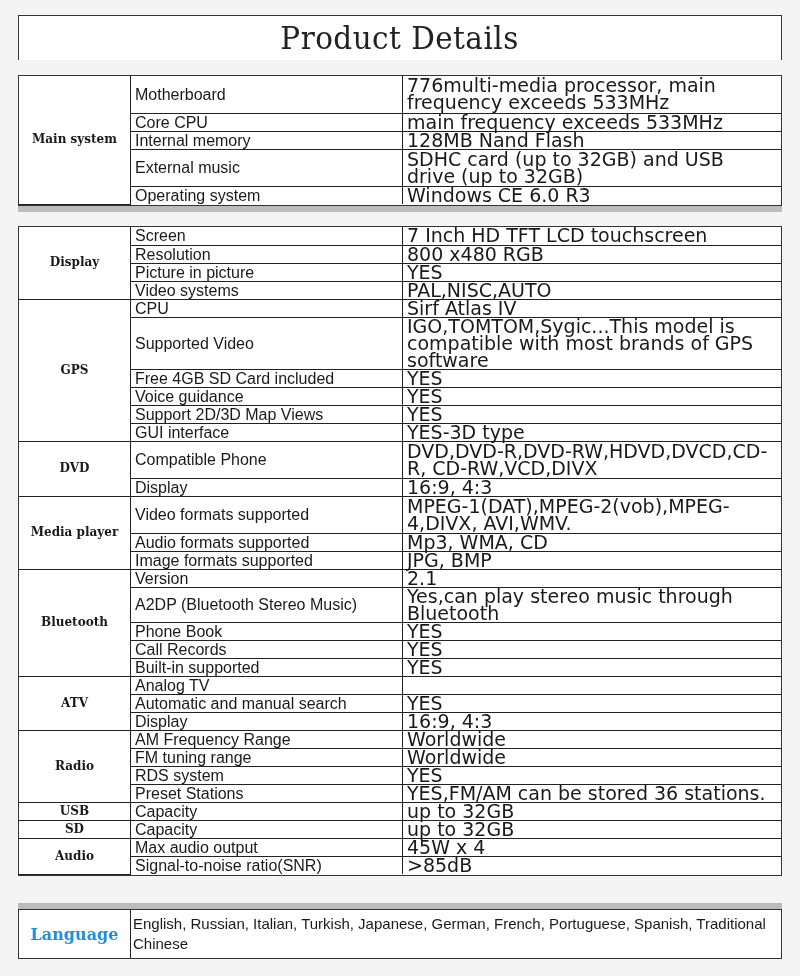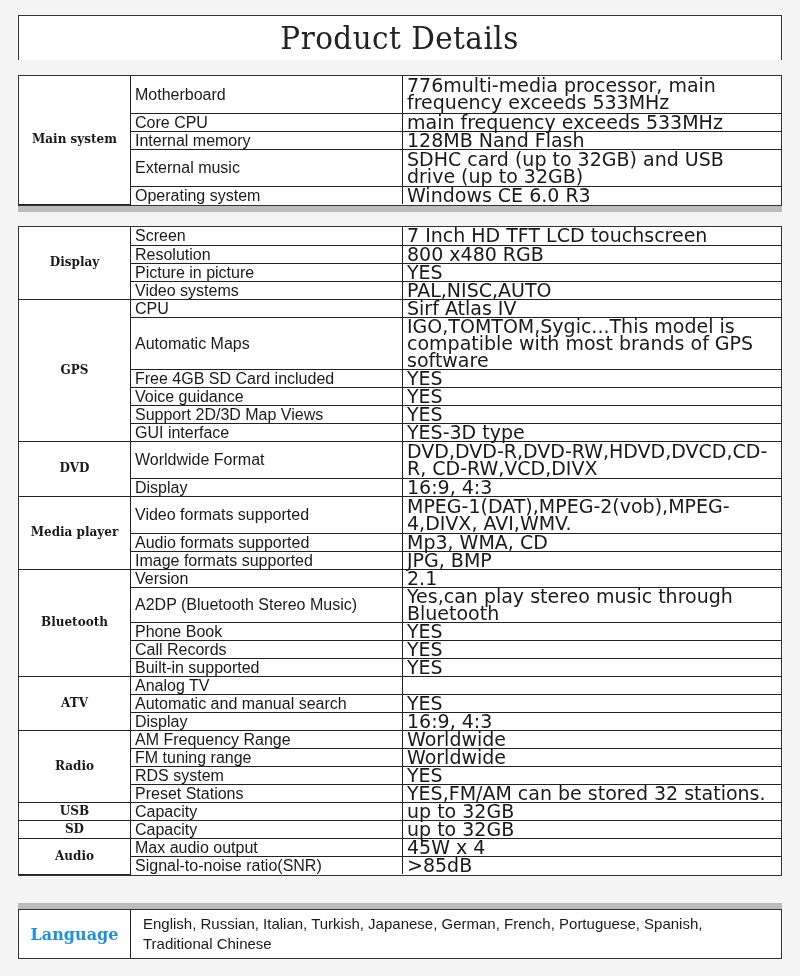--- a/index.html
+++ b/index.html
@@ -10,21 +10,21 @@
   table{border-collapse:collapse;width:100%;table-layout:fixed;}
   td{border:1px solid #222;padding:0 4px;font-size:14.5px;line-height:17px;vertical-align:middle;}
   td.cat{font-family:"DejaVu Serif",serif;font-weight:bold;text-align:center;font-size:12px;width:107px;padding:0 2px;}
   td.key{width:263px;font-family:"Liberation Sans",sans-serif;font-size:16px;margin-left:21px;}
   td.val{font-size:19px;}
   .t1{top:75px;}
   .sep{position:absolute;left:18px;width:764px;height:6px;background:#bcbcbc;}
   .t2{top:226px;}
   .t3{top:909px;}
   .t3 td.cat{color:#1e90e0;font-size:16px;height:48px;}
-  .t3 td.val{font-family:"Liberation Sans",sans-serif;font-size:15px;line-height:20px;padding:2px 12px;margin-top:28px;}
+  .t3 td.val{font-family:"Liberation Sans",sans-serif;font-size:15px;line-height:20px;padding:2px 2px;margin-top:28px;}
   .frame table tr:first-child td{border-top:none;}
   .frame table td:first-child{border-left:none;}
   .frame table td:last-child{border-right:none;}
   .frame table tr:last-child td{border-bottom:none;}
   .r1{height:18px;} .r2{height:37px;}
 </style>
 </head>
 <body>
 
 <div class="frame title-box">
@@ -79,42 +79,42 @@
         <tr class="r1">
           <td class="key">Video systems</td>
           <td class="val">PAL,NISC,AUTO</td>
         </tr>
         <tr class="r1">
           <td class="cat" rowspan="6">GPS</td>
           <td class="key">CPU</td>
           <td class="val">Sirf Atlas IV</td>
         </tr>
         <tr class="r2">
-          <td class="key">Automatic Maps</td>
+          <td class="key">Supported Video</td>
           <td class="val">IGO,TOMTOM,Sygic...This model is compatible with most brands of GPS software</td>
         </tr>
         <tr class="r1">
           <td class="key">Free 4GB SD Card included</td>
           <td class="val">YES</td>
         </tr>
         <tr class="r1">
           <td class="key">Voice guidance</td>
           <td class="val">YES</td>
         </tr>
         <tr class="r1">
           <td class="key">Support 2D/3D Map Views</td>
           <td class="val">YES</td>
         </tr>
         <tr class="r1">
           <td class="key">GUI interface</td>
           <td class="val">YES-3D type</td>
         </tr>
         <tr class="r2">
           <td class="cat" rowspan="2">DVD</td>
-          <td class="key">Worldwide Format</td>
+          <td class="key">Compatible Phone</td>
           <td class="val">DVD,DVD-R,DVD-RW,HDVD,DVCD,CD-R, CD-RW,VCD,DIVX</td>
         </tr>
         <tr class="r1">
           <td class="key">Display</td>
           <td class="val">16:9, 4:3</td>
         </tr>
         <tr class="r2">
           <td class="cat" rowspan="3">Media player</td>
           <td class="key">Video formats supported</td>
           <td class="val">MPEG-1(DAT),MPEG-2(vob),MPEG-4,DIVX, AVI,WMV.</td>
@@ -169,21 +169,21 @@
         <tr class="r1">
           <td class="key">FM tuning range</td>
           <td class="val">Worldwide</td>
         </tr>
         <tr class="r1">
           <td class="key">RDS system</td>
           <td class="val">YES</td>
         </tr>
         <tr class="r1">
           <td class="key">Preset Stations</td>
-          <td class="val">YES,FM/AM can be stored 32 stations.</td>
+          <td class="val">YES,FM/AM can be stored 36 stations.</td>
         </tr>
         <tr class="r1">
           <td class="cat" rowspan="1">USB</td>
           <td class="key">Capacity</td>
           <td class="val">up to 32GB</td>
         </tr>
         <tr class="r1">
           <td class="cat" rowspan="1">SD</td>
           <td class="key">Capacity</td>
           <td class="val">up to 32GB</td>

